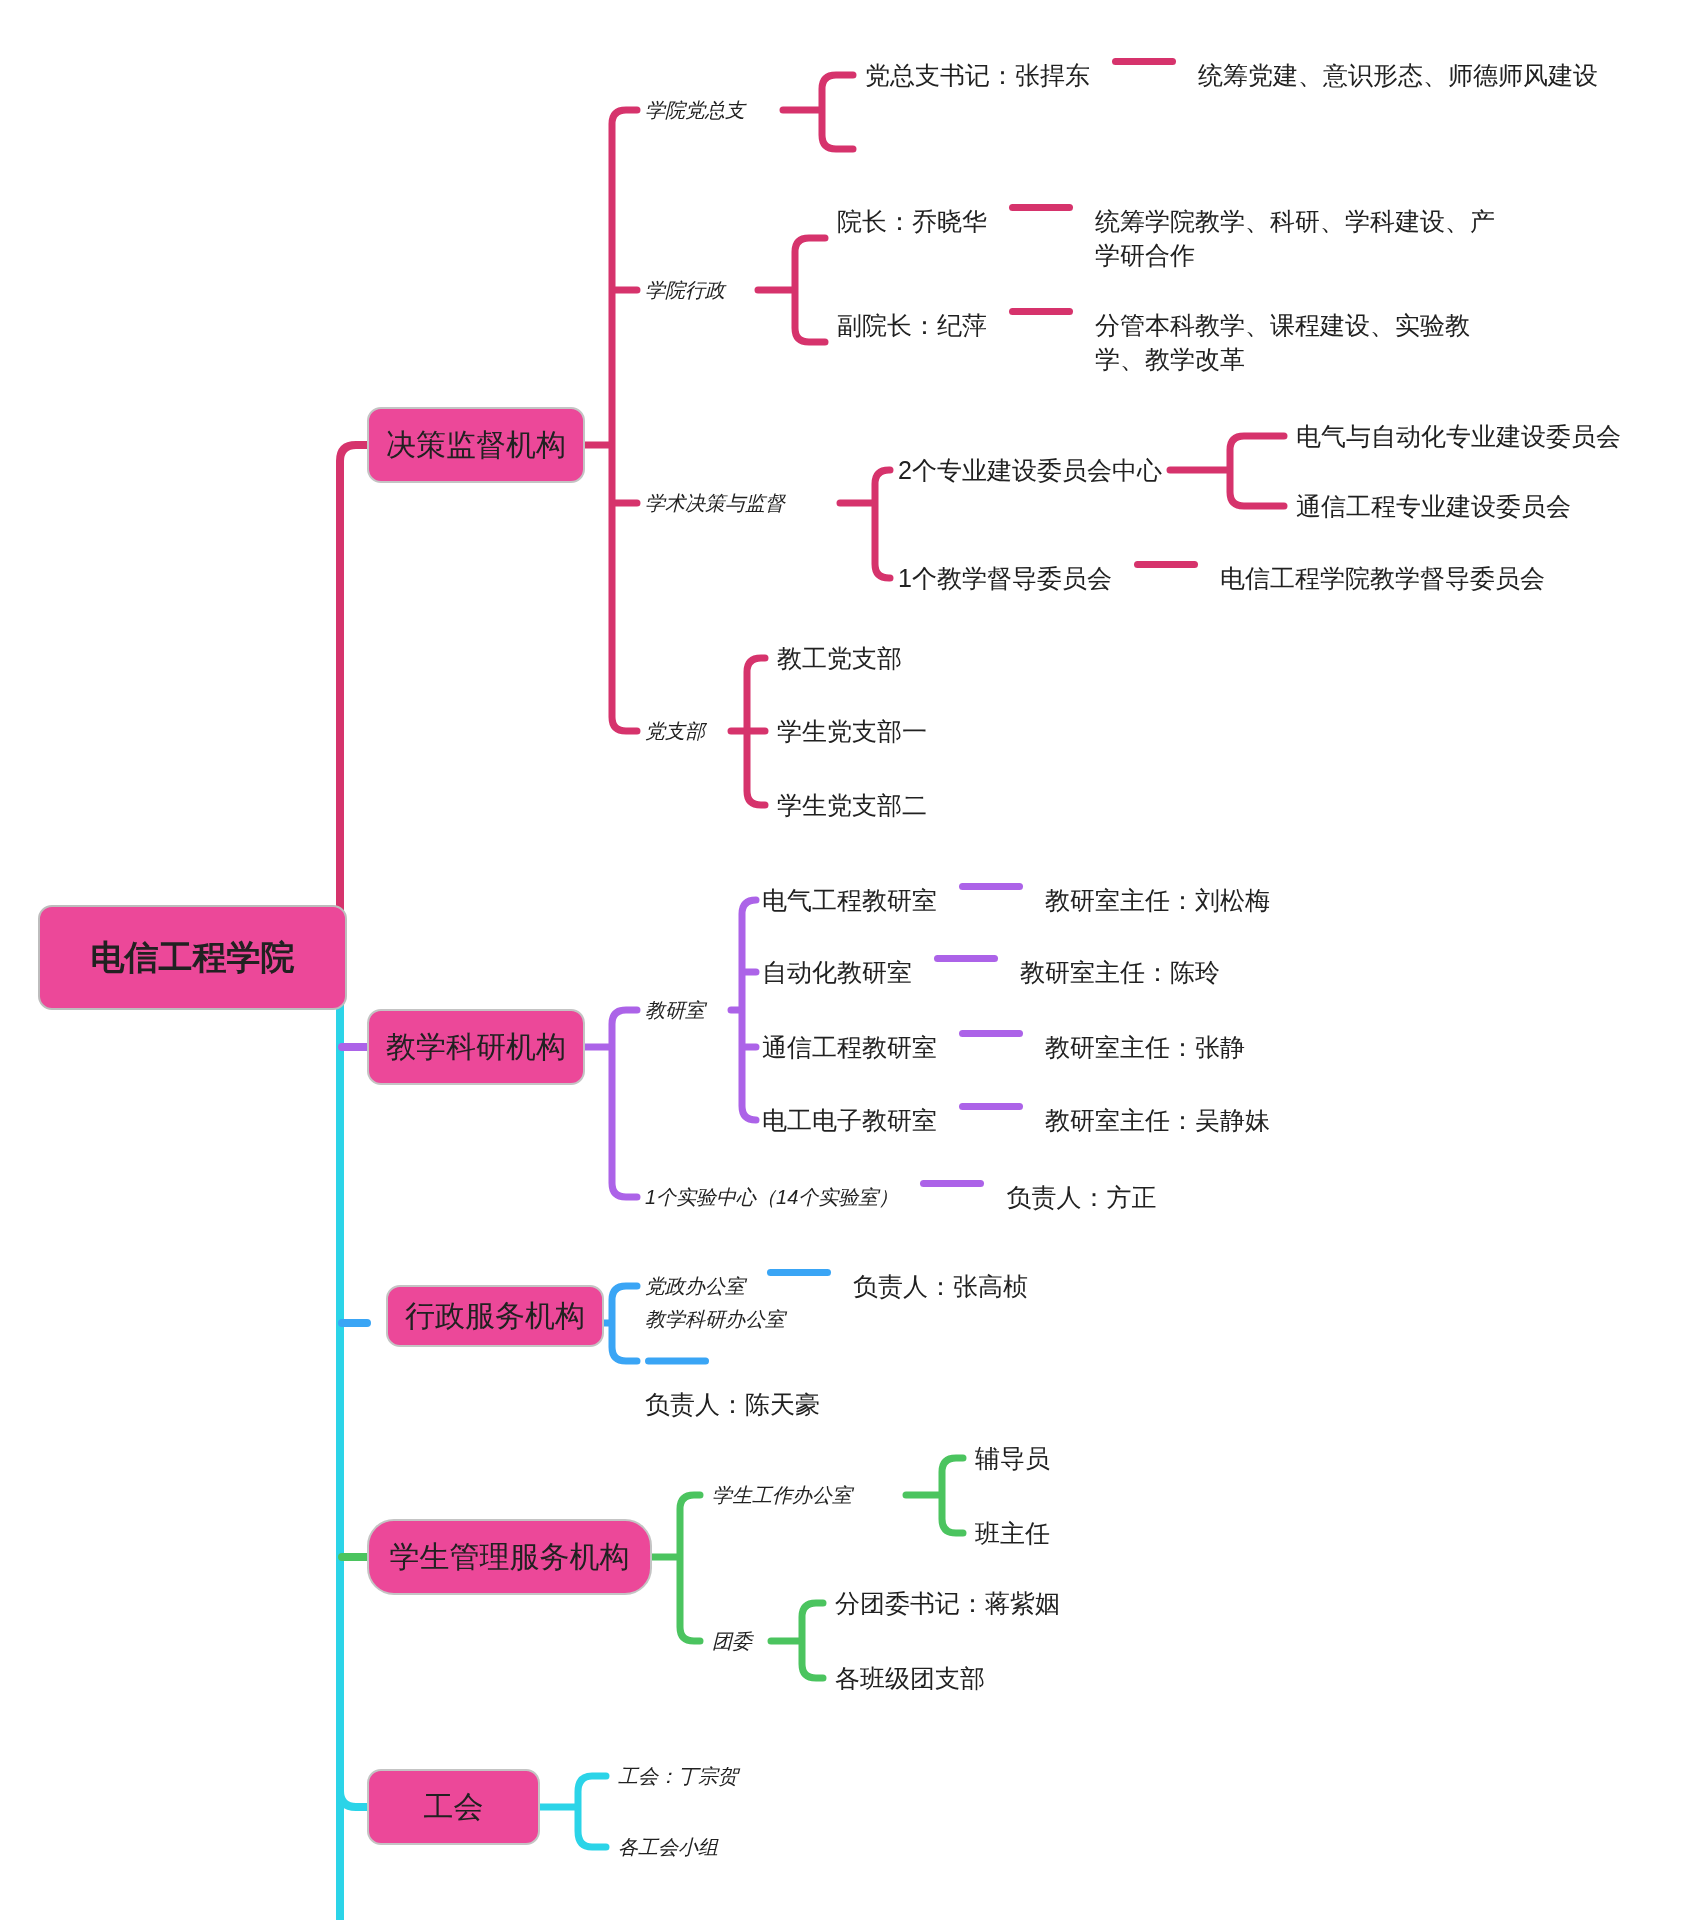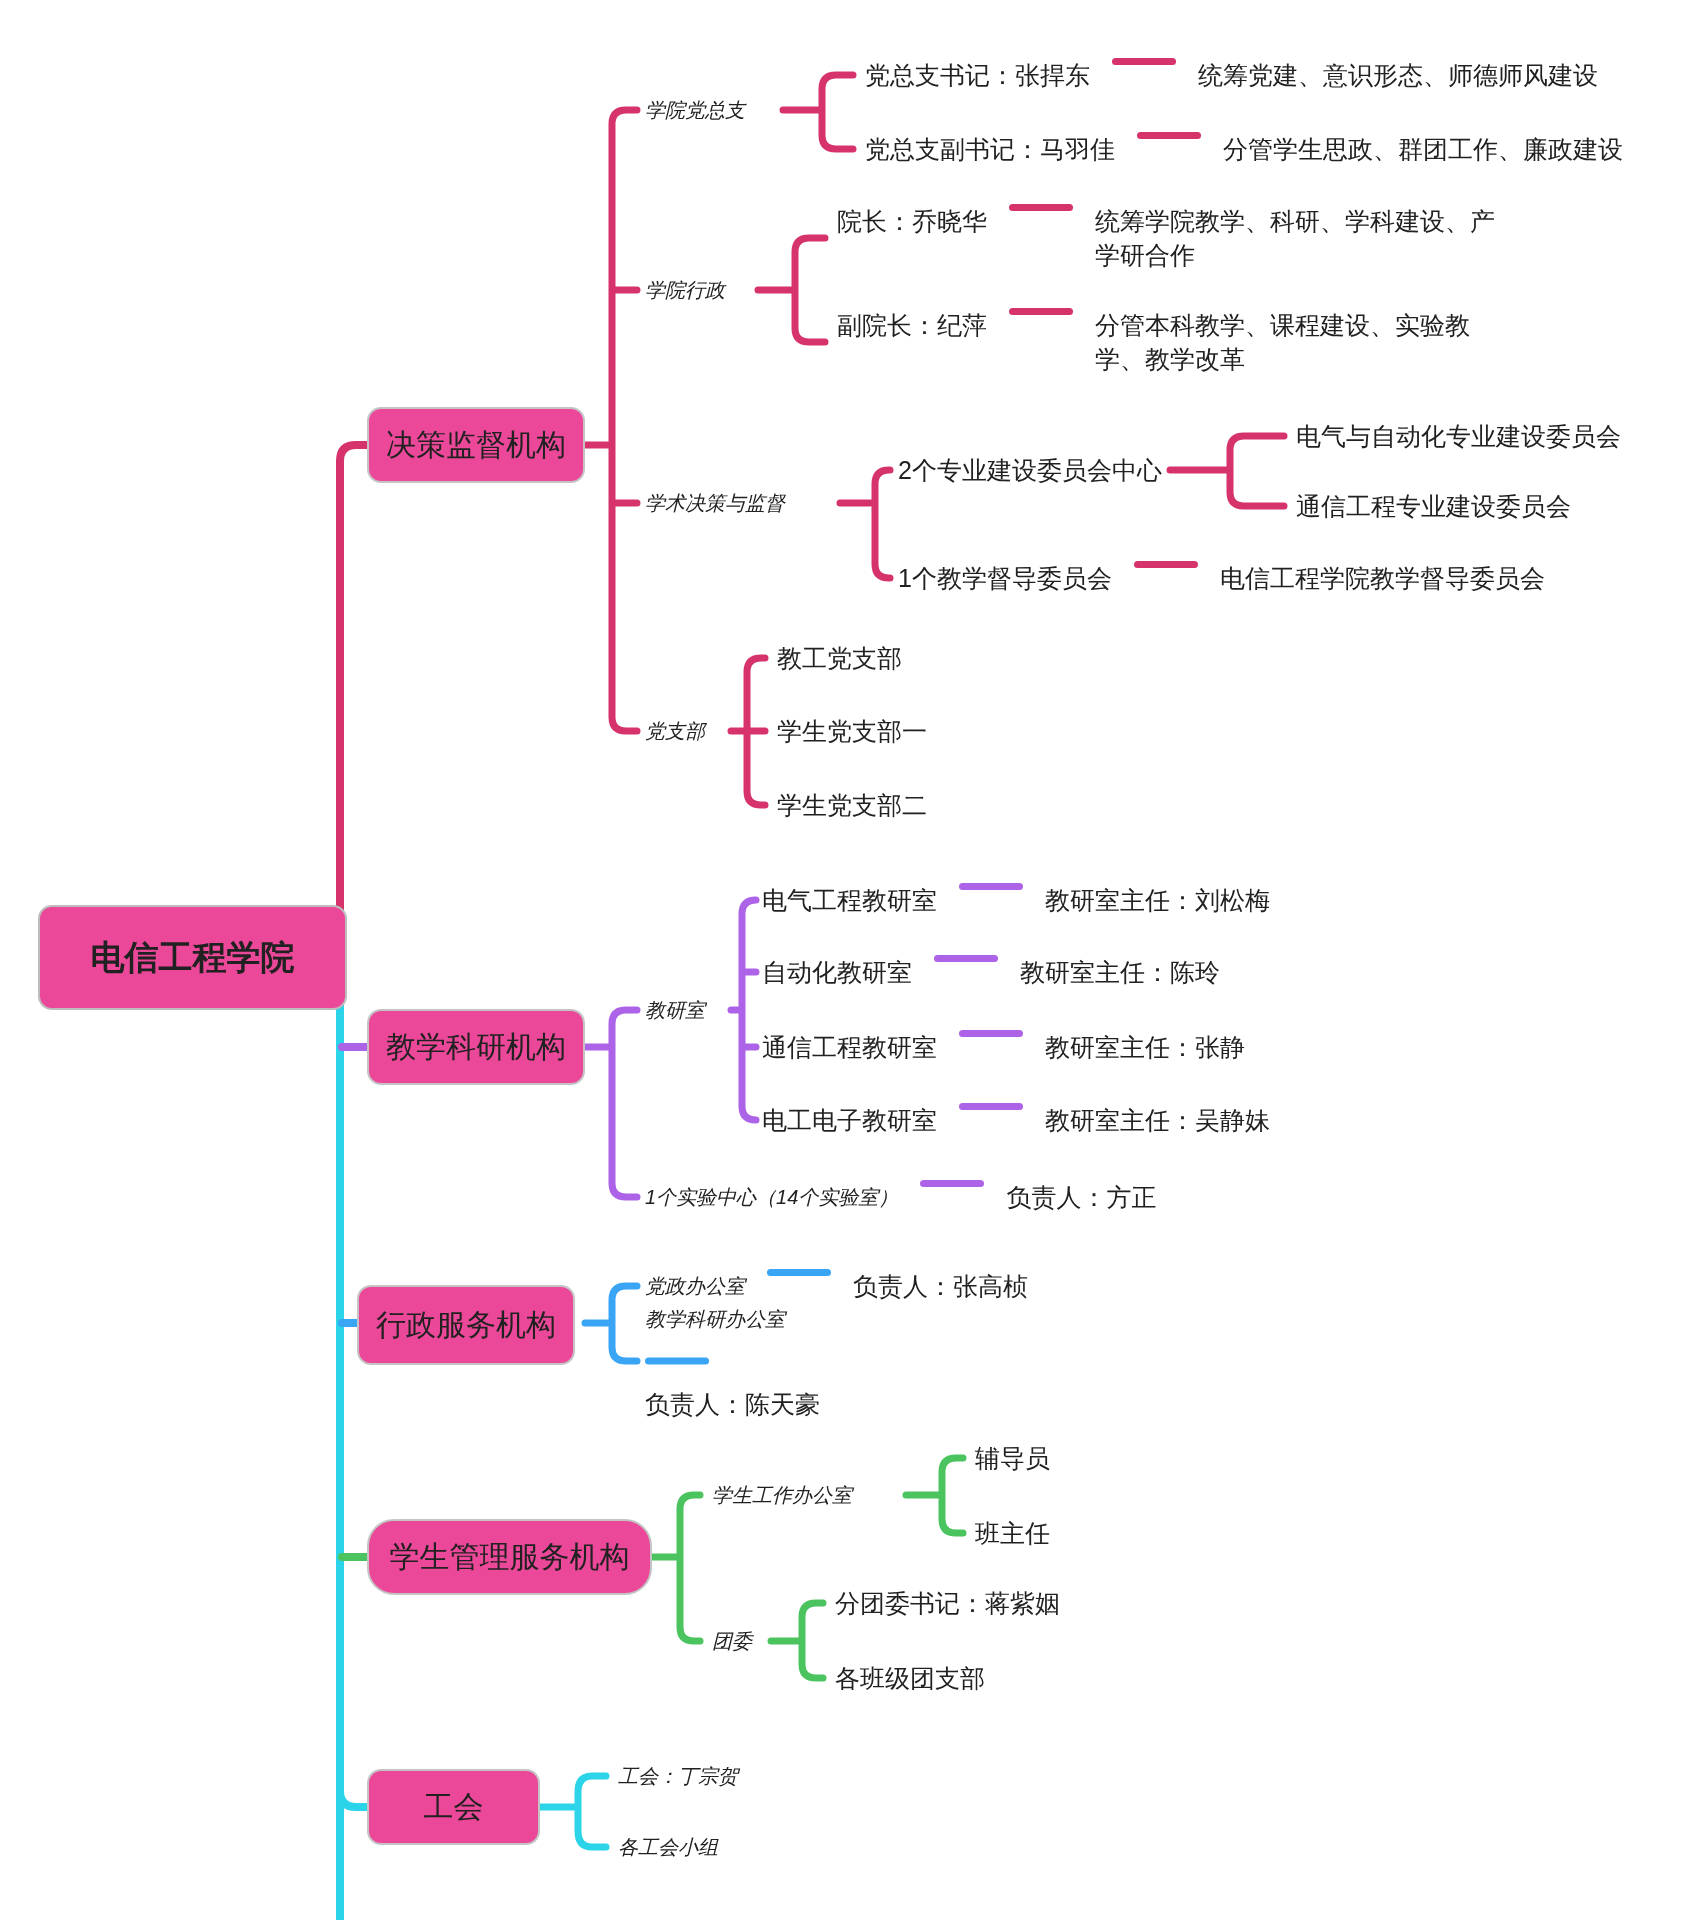--- a/index.html
+++ b/index.html
@@ -64,34 +64,29 @@
       <path stroke-width="7" d="M652 1557 H680 M680 1509 V1627 M680 1509 Q680 1495 694 1495 H700 M680 1627 Q680 1641 694 1641 H700"></path>
       <path stroke-width="7" d="M906 1495 H942 M942 1472 V1519 M942 1472 Q942 1458 956 1458 H963 M942 1519 Q942 1533 956 1533 H963"></path>
       <path stroke-width="7" d="M771 1641 H802 M802 1617 V1664 M802 1617 Q802 1603 816 1603 H823 M802 1664 Q802 1678 816 1678 H823"></path>
     </g>
   </svg>
 
   <div class="box root-box" style="left:38px;top:905px;width:309px;height:105px;">电信工程学院</div>
 
   <div class="box" style="left:367px;top:407px;width:218px;height:76px;">决策监督机构</div>
   <div class="box" style="left:367px;top:1009px;width:218px;height:76px;">教学科研机构</div>
-  <div class="box" style="left:357px;top:1285px;width:218px;height:80px;">行政服务机构</div>
+  <div class="box" style="left:386px;top:1285px;width:218px;height:62px;">行政服务机构</div>
   <div class="box" style="left:367px;top:1519px;width:285px;height:76px;border-radius:27px;">学生管理服务机构</div>
   <div class="box" style="left:367px;top:1769px;width:173px;height:76px;">工会</div>
 
   <div class="lbl lbl2" style="left:645px;top:110px;">学院党总支</div>
   <div class="row pink" style="left:865px;top:75px;">
     <span>党总支书记：张捍东</span>
     <span class="dash"></span>
     <span>统筹党建、意识形态、师德师风建设</span>
-  </div>
-  <div class="row pink" style="left:865px;top:149px;">
-    <span>党总支副书记：马羽佳</span>
-    <span class="dash"></span>
-    <span>分管学生思政、群团工作、廉政建设</span>
   </div>
 
   <div class="lbl lbl2" style="left:645px;top:290px;">学院行政</div>
   <div class="row pink" style="left:837px;top:238px;">
     <span>院长：乔晓华</span>
     <span class="dash"></span>
     <span class="desc-wrap">统筹学院教学、科研、学科建设、产学研合作</span>
   </div>
   <div class="row pink" style="left:837px;top:342px;">
     <span>副院长：纪萍</span>

